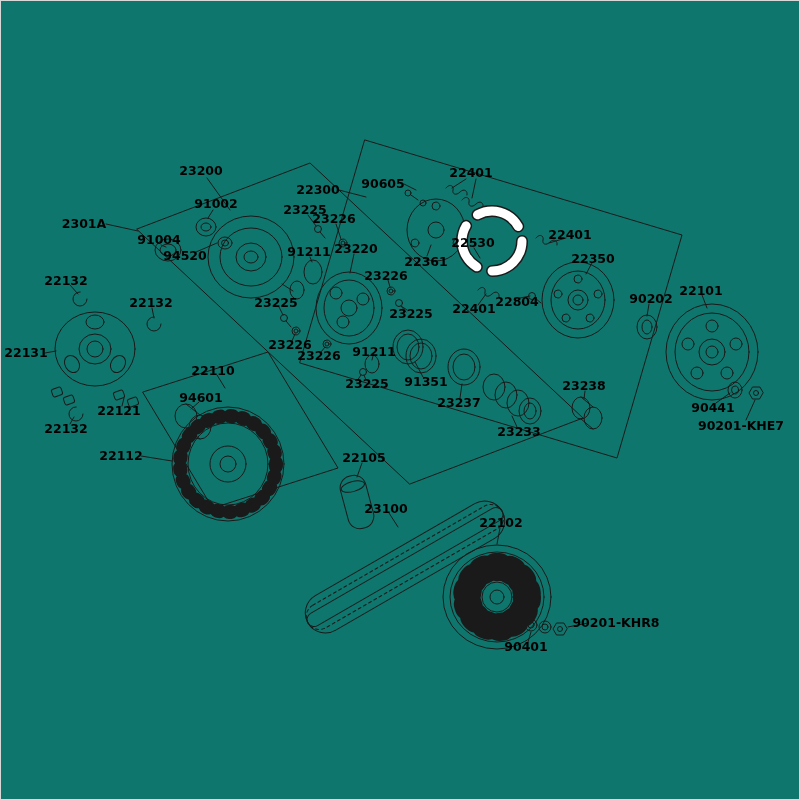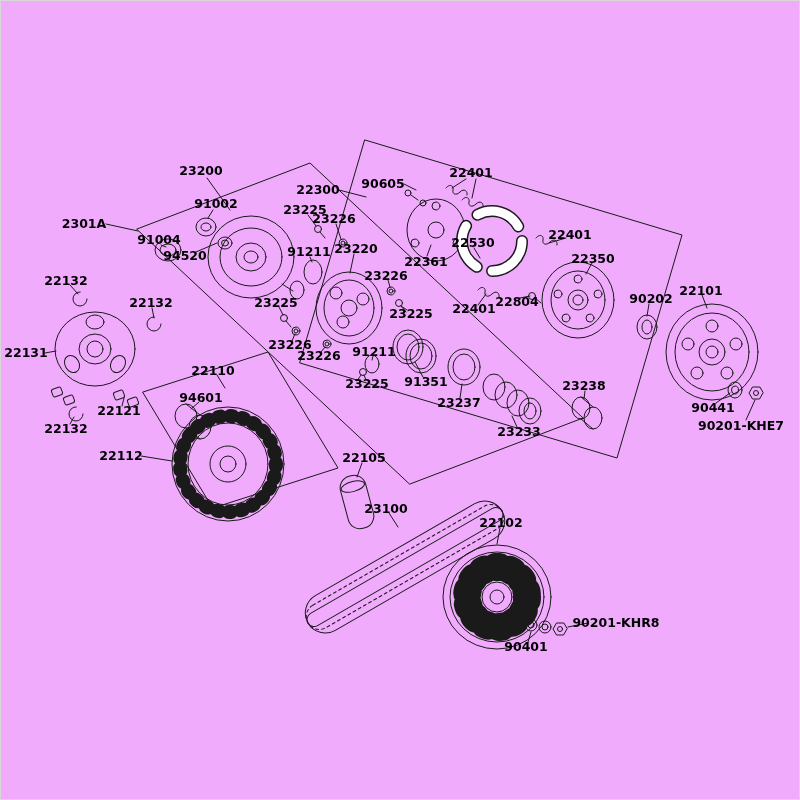--- a/index.html
+++ b/index.html
@@ -1,16 +1,16 @@
 <!DOCTYPE html>
 <html><head>
 <meta charset="utf-8">
 <style>
   html,body{margin:0;padding:0;background:#ffffff;}
-  .page{position:relative;width:800px;height:800px;background:#f0abfc;box-shadow:inset 0 0 0 1px #d8d8d8;overflow:hidden;}
+  .page{position:relative;width:800px;height:800px;background:#0f766e;box-shadow:inset 0 0 0 1px #d8d8d8;overflow:hidden;}
   #diagram{position:absolute;left:0;top:0;stroke:#1a1a1a;fill:none;stroke-width:1;stroke-linecap:round;}
   #diagram text{fill:#000000;stroke:none;font:bold 12.5px "DejaVu Sans","Liberation Sans",sans-serif;}
 </style>
 </head>
 <body>
 
 <div class="page">
 <svg id="diagram" width="800" height="800" viewBox="0 0 800 800" xmlns="http://www.w3.org/2000/svg">
 
   <g>

